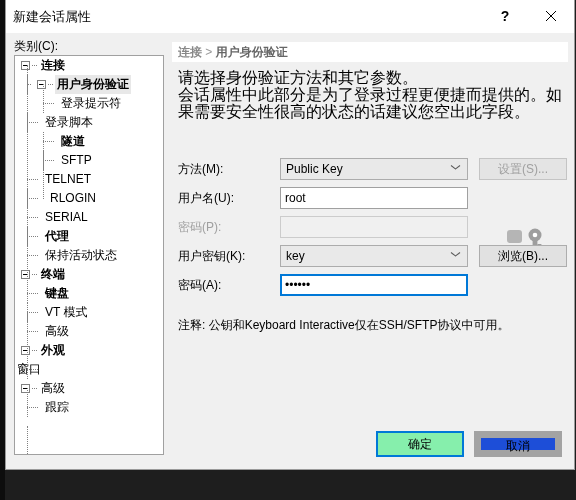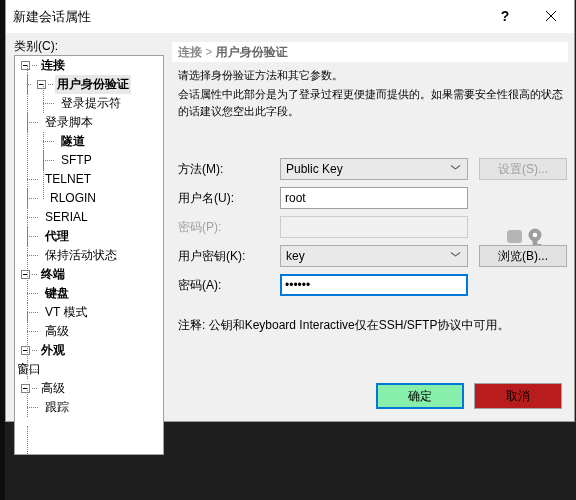--- a/index.html
+++ b/index.html
@@ -18,21 +18,21 @@
   #behind-strip {
     position: absolute;
     left: 0; top: 0;
     width: 5px; height: 500px;
     background: #0d0d0d;
   }
   #dialog {
     position: absolute;
     left: 5px; top: 0;
     width: 570px;
-    height: 422px;
+    height: 470px;
     background: #f0f0f0;
     border: 1px solid #9a9a9a;
     border-top: none;
     box-sizing: border-box;
   }
   
   #titlebar {
     position: relative;
     height: 32px;
     background: #ffffff;
@@ -136,21 +136,21 @@
     font-size: 12px;
     color: #888888;
     font-weight: bold;
     white-space: nowrap;
   }
   #breadcrumb .crumb-sep { font-weight: normal; color: #999; }
   #breadcrumb .crumb-current { color: #666; font-weight: bold; }
   .desc-line {
     position: absolute;
     left: 6px;
-    font-size: 11px;
+    font-size: 16px;
     color: #000;
     white-space: nowrap;
   }
   #desc1 { top: 26px; }
   #desc2 { top: 44px; white-space: normal; width: 390px; line-height: 17px; }
   
   .frm-label {
     position: absolute;
     left: 6px;
     font-size: 12px;
@@ -249,22 +249,22 @@
   }
   
   .dlg-btn {
     position: absolute;
     bottom: 12px;
     width: 88px;
     height: 26px;
     box-sizing: border-box;
     font-family: "Liberation Sans", sans-serif;
     font-size: 12px;
-    background: #b91c1c;
-    border: 1px solid #a3a3a3;
+    background: #1d4ed8;
+    border: 7px solid #a3a3a3;
     color: #000;
     cursor: default;
     padding: 0;
   }
   #ok-button {
     right: 110px;
     border: 2px solid #0078d7;
     background: #86efac;
   }
   #cancel-button { right: 12px; }

